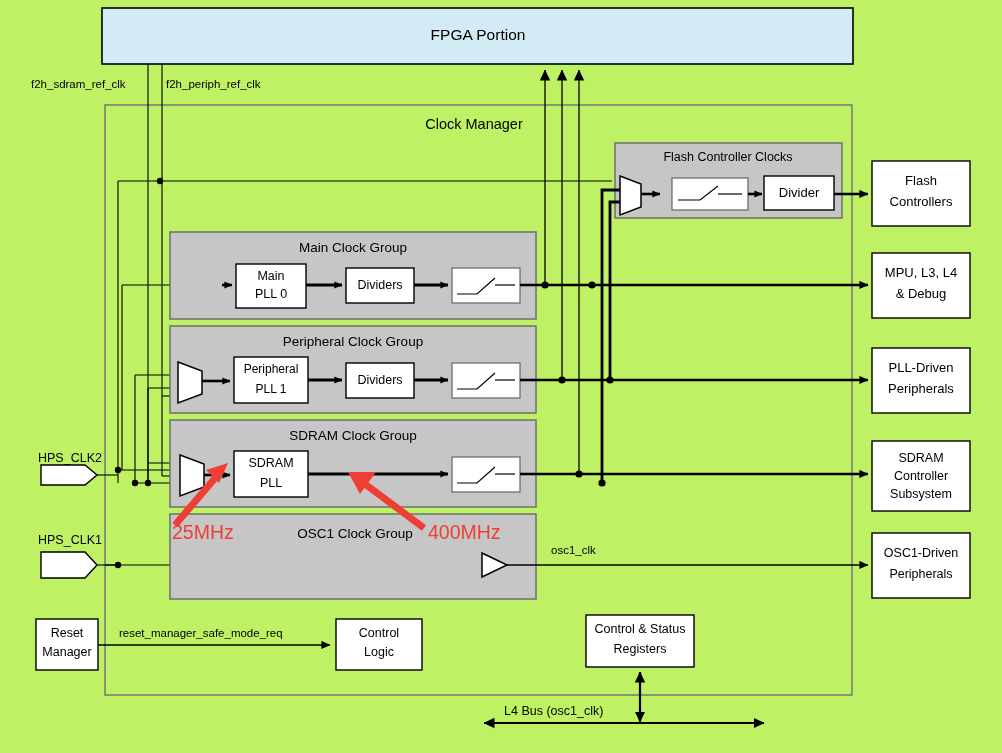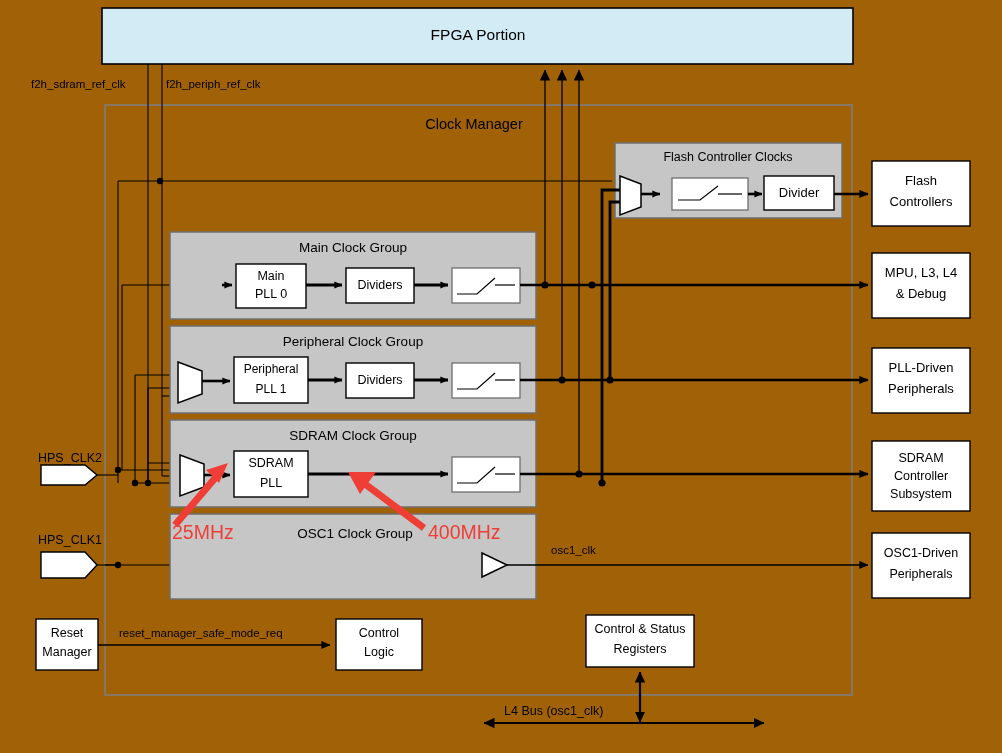--- a/index.html
+++ b/index.html
@@ -1,18 +1,18 @@
 <!DOCTYPE html>
 <html><head>
 <meta charset="utf-8">
 <title>Clock Manager Block Diagram</title>
 <style>
   html,body{margin:0;padding:0;background:#ffffff;}
   body{font-family:"Liberation Sans", sans-serif;}
-  #stage{position:relative;width:1002px;height:753px;background:#a16207;overflow:hidden;}
+  #stage{position:relative;width:1002px;height:753px;background:#bef264;overflow:hidden;}
   svg#diagram{position:absolute;left:0;top:0;width:1002px;height:753px;}
   .lbl{font-family:"Liberation Sans", sans-serif;fill:#000;}
   text{dominant-baseline:middle;}
 </style>
 </head>
 <body>
 
 <div id="stage">
 <svg id="diagram" viewBox="0 0 1002 753" xmlns="http://www.w3.org/2000/svg">
   <defs>

